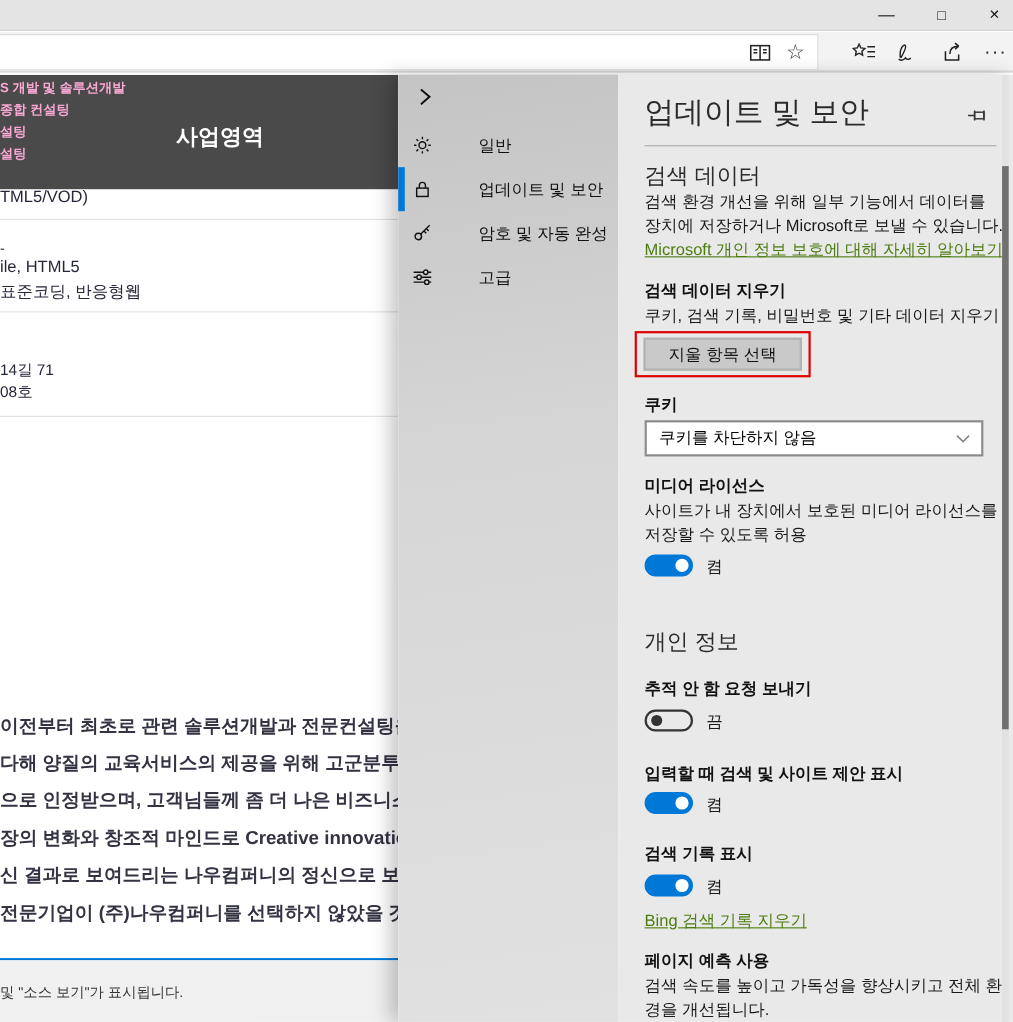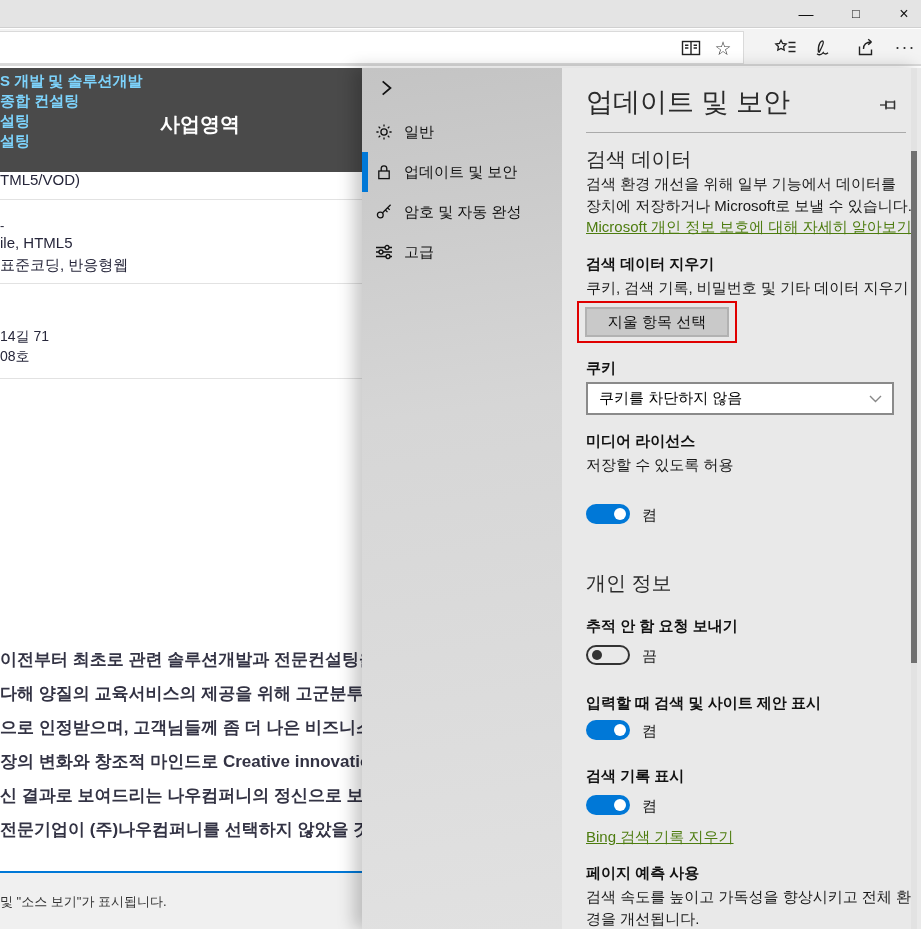--- a/index.html
+++ b/index.html
@@ -26,35 +26,35 @@
   .tb-icon.ink { left:810px; }
   .tb-icon.share { left:853px; }
   .tb-icon.more { left:892px; font-size:18px; letter-spacing:1px; color:#333; }
 
   
   .content { position:absolute; left:0; top:68px; width:921px; height:861px; }
 
   
   .page { position:absolute; left:0; top:0; width:362px; height:861px; background:#fff; overflow:hidden; }
   .page-header { position:absolute; left:0; top:0; width:362px; height:104px; background:#4a4a4a; overflow:hidden; }
-  .ph-frag { position:absolute; left:0; white-space:nowrap; font-size:15px; font-weight:700; color:#7dd3fc; }
+  .ph-frag { position:absolute; left:0; white-space:nowrap; font-size:12px; font-weight:700; color:#f9a8d4; }
   .ph-title { position:absolute; left:120px; top:43px; width:160px; text-align:center; font-size:20px; font-weight:700; color:#fff; white-space:nowrap; }
   .pg-line { position:absolute; left:0; white-space:nowrap; font-weight:400; color:#26263a; }
   .pg-hr { position:absolute; left:0; width:362px; height:1px; background:#e2e2e2; }
   .pg-para { position:absolute; left:0; top:575px; width:362px; overflow:hidden; }
   .pg-para div { white-space:nowrap; font-size:17px; font-weight:700; color:#333344; line-height:34px; }
   .pg-blue-line { position:absolute; left:0; top:803px; width:362px; height:2px; background:#0078d7; }
   .pg-footer { position:absolute; left:0; top:805px; width:362px; height:56px; background:#f0f0f0; }
   .pg-footer-text { position:absolute; left:0; top:20px; white-space:nowrap; font-size:13px; color:#333; }
 
   
   .flyout { position:absolute; left:362px; top:0; width:559px; height:861px; box-shadow:-8px 0 16px rgba(0,0,0,.22); }
   .nav { position:absolute; left:0; top:0; width:200px; height:861px; background:linear-gradient(172deg,#c4c4c4 0%,#d6d6d6 40%,#e1e1e1 100%); }
   .nav-collapse { position:absolute; left:14px; top:10px; width:20px; height:20px; }
-  .nav-row { position:absolute; left:0; width:200px; height:40px; display:flex; align-items:center; padding-left:13px; }
+  .nav-row { position:absolute; left:0; width:200px; height:40px; display:flex; align-items:center; padding-left:13px;gap:31px; }
   .nav-row .icon { width:18px; height:18px; margin-right:11px; flex:0 0 18px; }
   .nav-row .lbl { font-size:15px; color:#111; white-space:nowrap; }
   .nav-selbar { position:absolute; left:0; top:84px; width:6px; height:40px; background:#0078d7; }
 
   .main { position:absolute; left:200px; top:0; width:359px; height:861px; background:#e9e9e9; }
   .abs { position:absolute; left:24px; white-space:nowrap; }
   .s-title { top:16px; font-size:27px; font-weight:300; color:#2b2b2b; }
   .pin { position:absolute; right:20px; top:30px; width:22px; height:14px; }
   .s-hr { position:absolute; left:24px; top:64px; width:320px; height:1px; background:#aaaaaa; }
   .s-h2 { font-size:20px; font-weight:400; color:#2b2b2b; }
@@ -243,20 +243,21 @@
           <span>쿠키를 차단하지 않음</span>
           <span class="chev">
             <svg width="13" height="8" viewBox="0 0 13 8" fill="none" stroke="#888" stroke-width="1.4">
               <path d="M1 1 L6.5 6.5 L12 1"></path>
             </svg>
           </span>
         </div>
 
         <div class="abs s-bold" style="top:364px">미디어 라이선스</div>
         <div class="abs s-body" style="top:386px">
+          <div>사이트가 내 장치에서 보호된 미디어 라이선스를</div>
           <div>저장할 수 있도록 허용</div>
         </div>
         <div class="toggle on" style="top:436px">
             <div class="knob"></div>
           </div>
         <div class="tgl-lbl" style="top:438px">켬</div>
 
         <div class="abs s-h2" style="top:502px">개인 정보</div>
 
         <div class="abs s-bold" style="top:549px">추적 안 함 요청 보내기</div>

